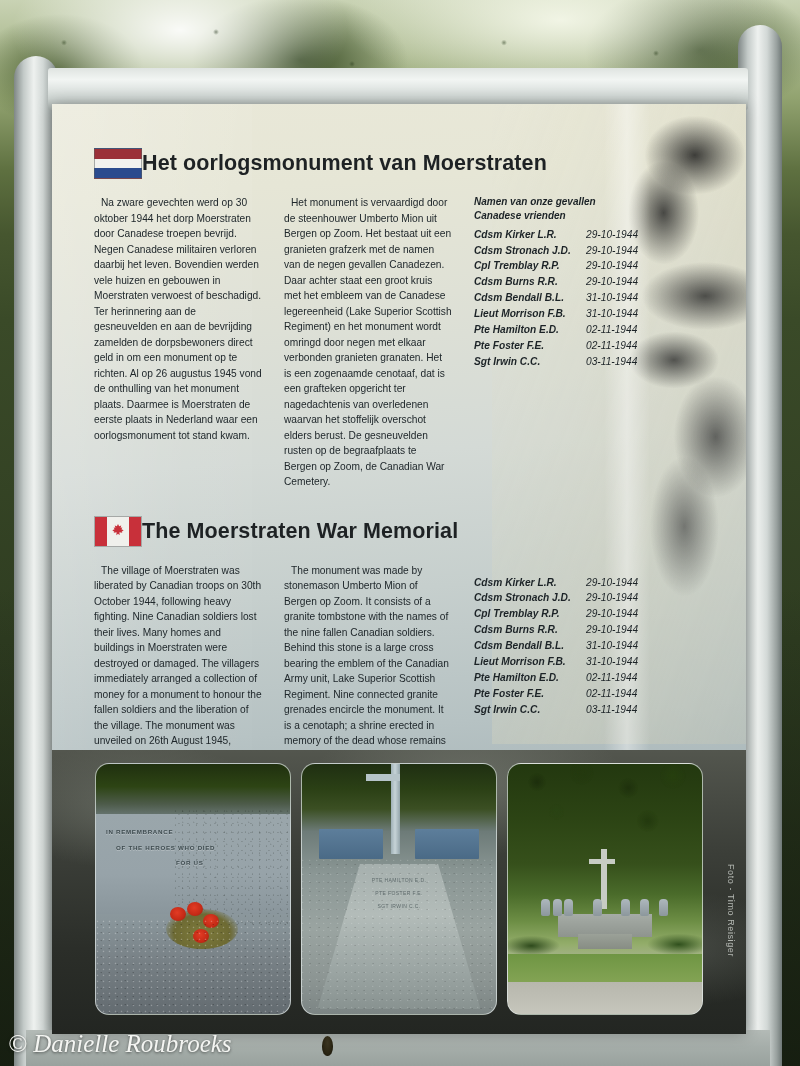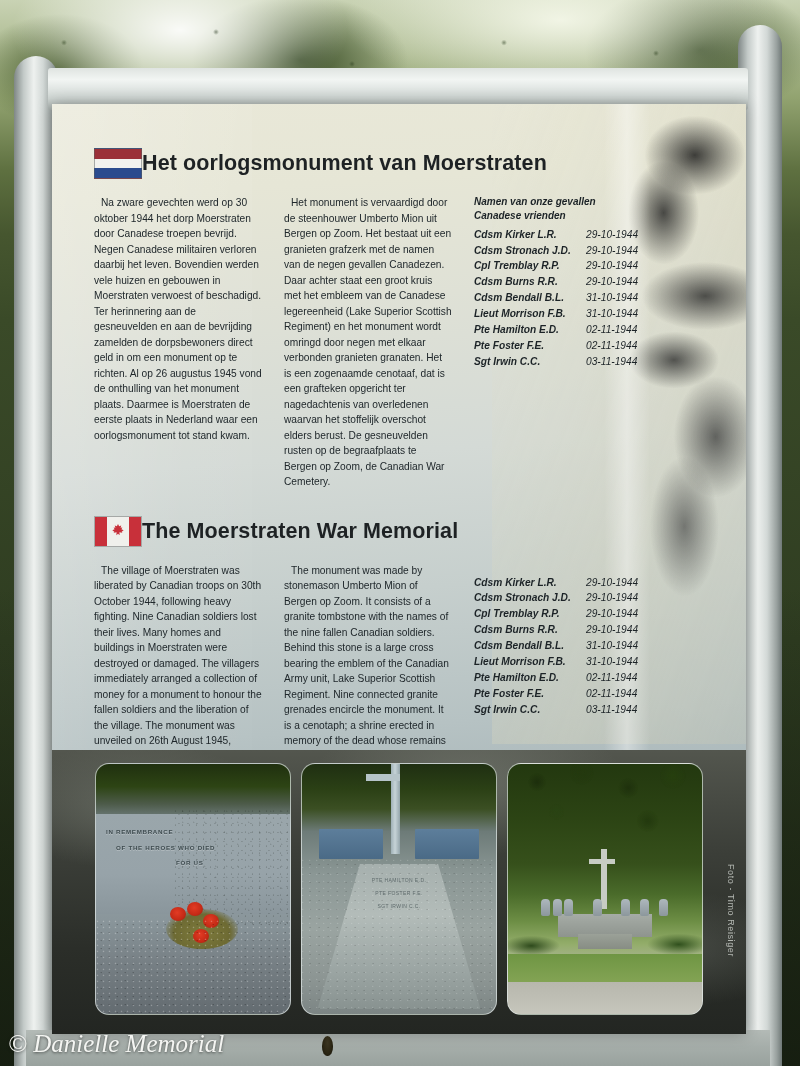--- a/index.html
+++ b/index.html
@@ -507,13 +507,13 @@
       <div class="hedge"></div>
       <div class="lawn"></div>
       <div class="path"></div>
     </div>
   </div>
 
   <div class="foto-credit">Foto - Timo Reisiger</div>
 </div>
 
 <div class="insect"></div>
-<div class="watermark">© Danielle Memorial</div>
+<div class="watermark">© Danielle Roubroeks</div>
 
 </body></html>

